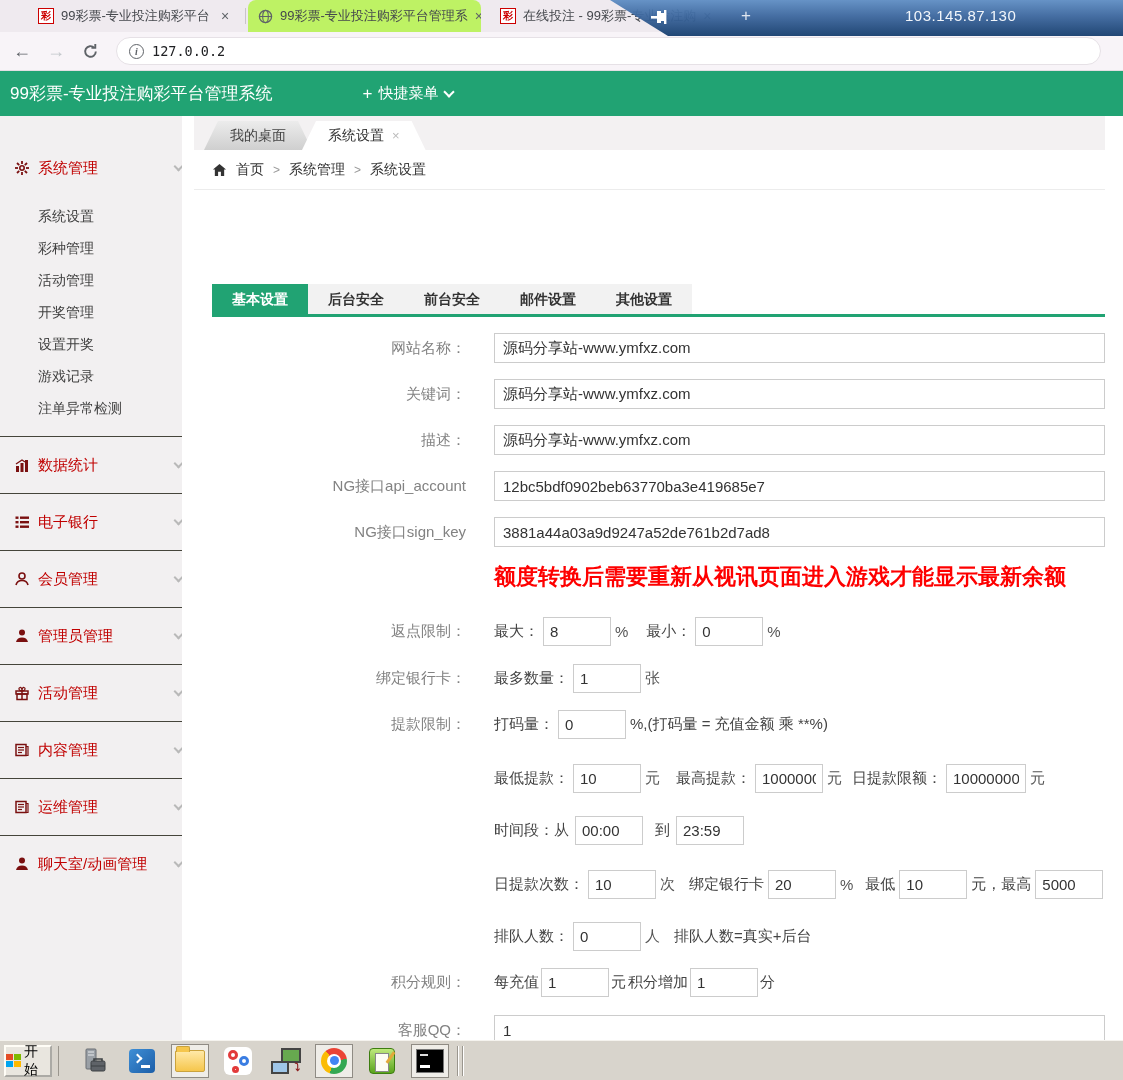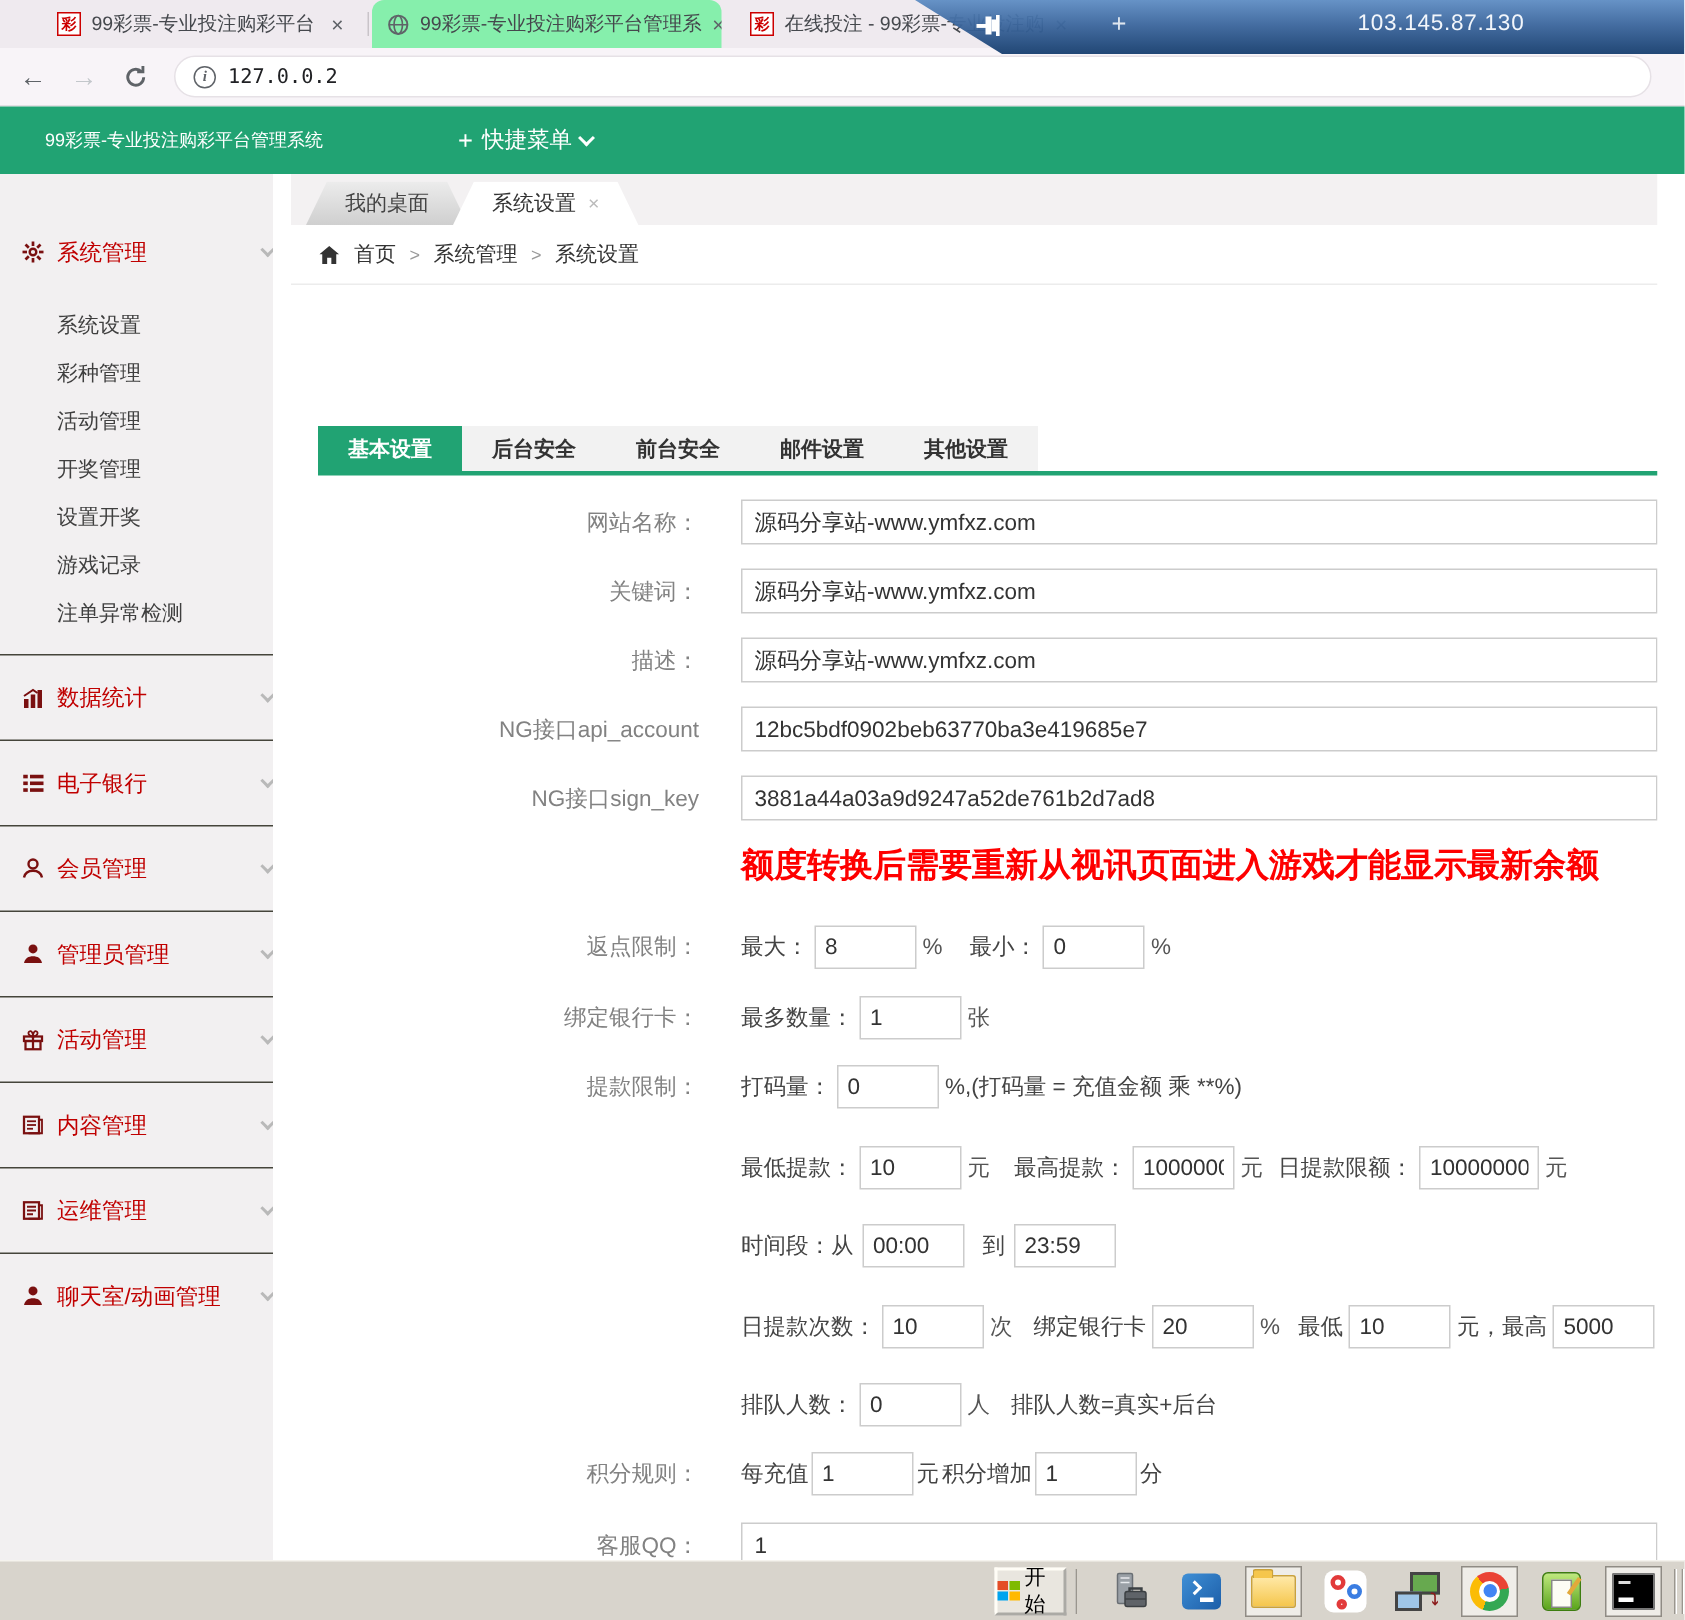--- a/index.html
+++ b/index.html
@@ -3,21 +3,21 @@
 <meta charset="utf-8">
 <style>
   * { margin:0; padding:0; box-sizing:border-box; }
   html,body { width:1123px; height:1080px; overflow:hidden;
     font-family:"Liberation Sans","DejaVu Sans",sans-serif; background:#fff; }
 
   
   #tabstrip { position:absolute; top:0; left:0; width:1123px; height:32px; background:#efeaef; }
   .btab { position:absolute; top:0; height:32px; display:flex; align-items:center; gap:7px;
     padding:0 10px; font-size:13px; color:#45484d; white-space:nowrap; overflow:hidden; }
-  .btab.active { background:#86efac; border-radius:8px 8px 0 0; }
+  .btab.active { background:#bef264; border-radius:8px 8px 0 0; }
   .btab .tclose { margin-left:auto; color:#5f6368; font-size:14px; width:16px; text-align:center; }
   .favicon-cai { width:16px; height:16px; border:1px solid #c00; color:#c00; background:#fff;
     font-size:10px; font-weight:bold; display:flex; align-items:center; justify-content:center; flex:0 0 16px;}
   .tabsep { position:absolute; top:8px; width:1px; height:16px; background:#c9c4c9; }
   #newtab { position:absolute; left:737px; top:7px; width:18px; height:18px; color:#dfe6ef; font-size:17px;
     text-align:center; line-height:18px; z-index:60; }
 
   #rdpbar { position:absolute; top:0; left:610px; width:513px; height:36px; z-index:50;
     background:linear-gradient(180deg, rgba(92,140,195,.93), rgba(60,103,158,.95) 45%, rgba(22,62,110,.95));
     clip-path:polygon(0 0, 100% 0, 100% 100%, 58px 100%); color:#fff; }
@@ -32,21 +32,21 @@
   #omnibox { margin-left:14px; width:985px; height:28px; background:#fff; border:1px solid #e6e1e6;
     border-radius:14px; display:flex; align-items:center; padding:0 12px; gap:8px; }
   #omni-url { font-family:"DejaVu Sans Mono","Liberation Mono",monospace; font-size:13.5px; color:#202124; }
   .info-circ { width:15px; height:15px; border:1.5px solid #5f6368; border-radius:50%; color:#5f6368;
     font-size:10px; font-weight:bold; display:flex; align-items:center; justify-content:center;
     font-family:"Liberation Serif",serif; font-style:italic; }
 
   
   #appheader { position:absolute; top:71px; left:0; width:1123px; height:45px; background:#21a373;
     color:#fff; display:flex; align-items:center; }
-  #app-title { font-size:12px; margin-left:30px; }
+  #app-title { font-size:17px; margin-left:10px; }
   #quickmenu { margin-left:90px; font-size:15px; display:flex; align-items:center; gap:6px; }
   .chev { display:inline-block; width:8px; height:8px; border-right:2px solid currentColor;
     border-bottom:2px solid currentColor; transform:rotate(45deg); margin-top:-4px; }
 
   
   #sidebar { position:absolute; top:116px; left:0; width:200px; height:924px; background:#f2f0f1; }
   .sgroup { height:57px; display:flex; align-items:center; padding:0 14px; gap:8px;
     color:#c00000; font-size:15px; border-top:1px solid #45453b; position:relative; }
   .sgroup.first { border-top:none; height:60px; margin-top:22px; }
   .sgroup .chev { border-color:#b9b9b9; width:7px; height:7px; position:absolute; right:18px; }
@@ -86,21 +86,21 @@
   .fdark { font-size:15px; color:#444; }
   input.long { width:645px; height:30px; border:1px solid #ccc; padding:0 8px; font-size:15px; color:#333;
     font-family:inherit; background:#fff; }
   input.small { width:68px; height:29px; border:1px solid #ccc; padding:0 6px; font-size:15px; color:#333;
     font-family:inherit; background:#fff; }
   #warning { position:absolute; left:300px; top:372px; font-size:22px; font-weight:bold; color:#fe0000;
     white-space:nowrap; }
 
   
   #taskbar { position:absolute; top:1040px; left:0; width:1123px; height:40px; background:#d8d4cc;
-    border-top:1px solid #f5f3ee; display:flex; align-items:center;justify-content:flex-end; }
+    border-top:1px solid #f5f3ee; display:flex; align-items:center; }
   #startbtn { width:48px; height:32px; margin-left:4px; background:#e9e6df;
     border:2px outset #fffdf6; display:flex; align-items:center; justify-content:center; gap:3px;
     font-size:14px; color:#000; }
   .winflag { width:15px; height:13px; display:grid; grid-template-columns:7px 7px; grid-template-rows:6px 6px; gap:1px; }
   .winflag i:nth-child(1){background:#e44d26;} .winflag i:nth-child(2){background:#7fba00;}
   .winflag i:nth-child(3){background:#00a4ef;} .winflag i:nth-child(4){background:#ffb900;}
   .tbsep { width:1px; height:30px; background:#fff; border-left:1px solid #9a968e; margin:0 6px; }
   .tbicon { width:38px; height:34px; margin-left:10px; display:flex; align-items:center; justify-content:center; }
   .tbicon.boxed { border:1px solid #8f8b84; background:#efede8; }
   .ps-icon { width:26px; height:24px; background:linear-gradient(135deg,#3f8fd6,#1c5ea8); border-radius:4px;

